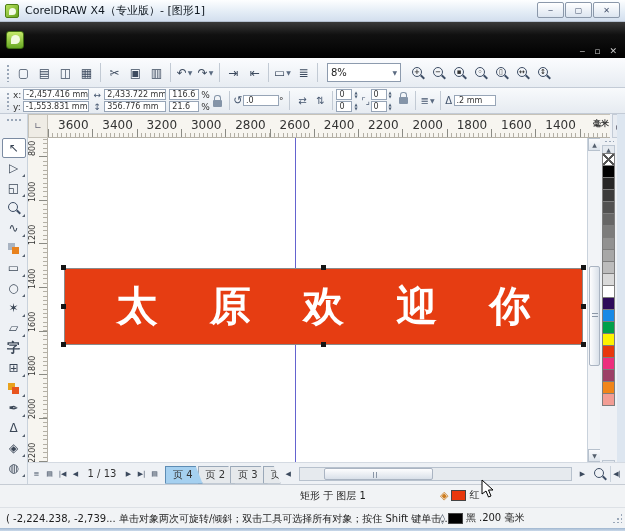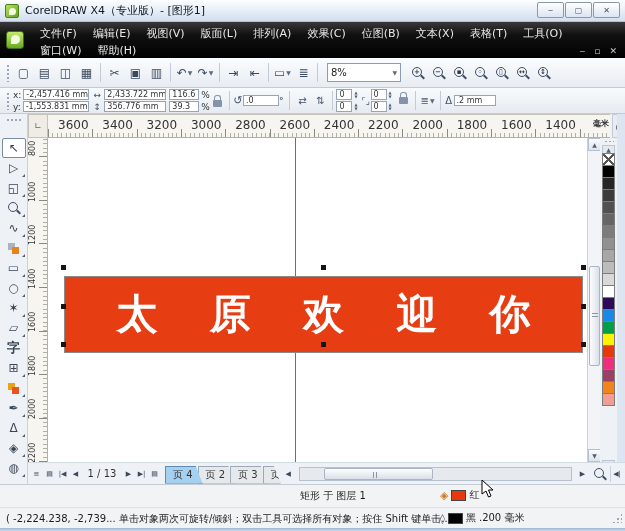--- a/index.html
+++ b/index.html
@@ -123,36 +123,20 @@
     <div class="title-text">CorelDRAW X4（专业版）- [图形1]</div>
     <div class="win-controls">
       <div class="win-btn">‒</div>
       <div class="win-btn">▢</div>
       <div class="win-btn">✕</div>
     </div>
   </div>
 
   <div class="menubar">
     <div class="corel-badge"></div>
-    <div class="menu-row r1" id="menu-row1">
-        <span class="menu-item">文件(F)</span>
-        <span class="menu-item">编辑(E)</span>
-        <span class="menu-item">视图(V)</span>
-        <span class="menu-item">版面(L)</span>
-        <span class="menu-item">排列(A)</span>
-        <span class="menu-item">效果(C)</span>
-        <span class="menu-item">位图(B)</span>
-        <span class="menu-item">文本(X)</span>
-        <span class="menu-item">表格(T)</span>
-        <span class="menu-item">工具(O)</span>
-      </div>
-    <div class="menu-row r2" id="menu-row2">
-        <span class="menu-item">窗口(W)</span>
-        <span class="menu-item">帮助(H)</span>
-      </div>
     <div class="mdi-controls">
       <span>‒</span>
       <span>▫</span>
       <span>✕</span>
     </div>
   </div>
 
   <div class="toolbar">
     <div class="grip"></div>
     <div id="tb-main" style="display:flex;align-items:center;">
@@ -268,21 +252,21 @@
           <span class="pb-ico">↕</span>
           <span class="pb-input" style="width:62px;">356.776 mm</span>
         </div>
     </div>
     <div class="pb-col">
       <div class="pb-row">
           <span class="pb-input" style="width:30px;">116.6</span>
           <span>%</span>
         </div>
       <div class="pb-row">
-          <span class="pb-input" style="width:30px;">39.3</span>
+          <span class="pb-input" style="width:30px;">21.6</span>
           <span>%</span>
         </div>
     </div>
     <div class="lockicon" style="margin-right:4px;"></div>
     <div class="tb-sep"></div>
     <span class="pb-ico" style="font-size:11px;">↺</span>
     <span class="pb-input" style="width:36px;">.0</span>
     <span style="margin-right:3px;">°</span>
     <div class="tb-sep"></div>
     <div class="pb-btn">⇄</div>
@@ -397,21 +381,21 @@
           <span>◈</span>
         </div>
         <div class="tool has-flyout">
           <span>◍</span>
         </div>
       </div>
   </div>
 
   <div class="canvas">
     <div class="guideline"></div>
-    <div class="banner" id="banner" style="background: rgb(230, 61, 18); margin-top: 8px;">
+    <div class="banner" id="banner" style="background: rgb(230, 61, 18);">
       <span class="banner-text">太 原 欢 迎 你</span>
     </div>
     <div class="handle" style="left:13px;top:127px;"></div>
     <div class="handle" style="left:273px;top:127px;"></div>
     <div class="handle" style="left:533px;top:127px;"></div>
     <div class="handle" style="left:13px;top:166px;"></div>
     <div class="handle" style="left:533px;top:166px;"></div>
     <div class="handle" style="left:13px;top:204px;"></div>
     <div class="handle" style="left:273px;top:204px;"></div>
     <div class="handle" style="left:533px;top:204px;"></div>

